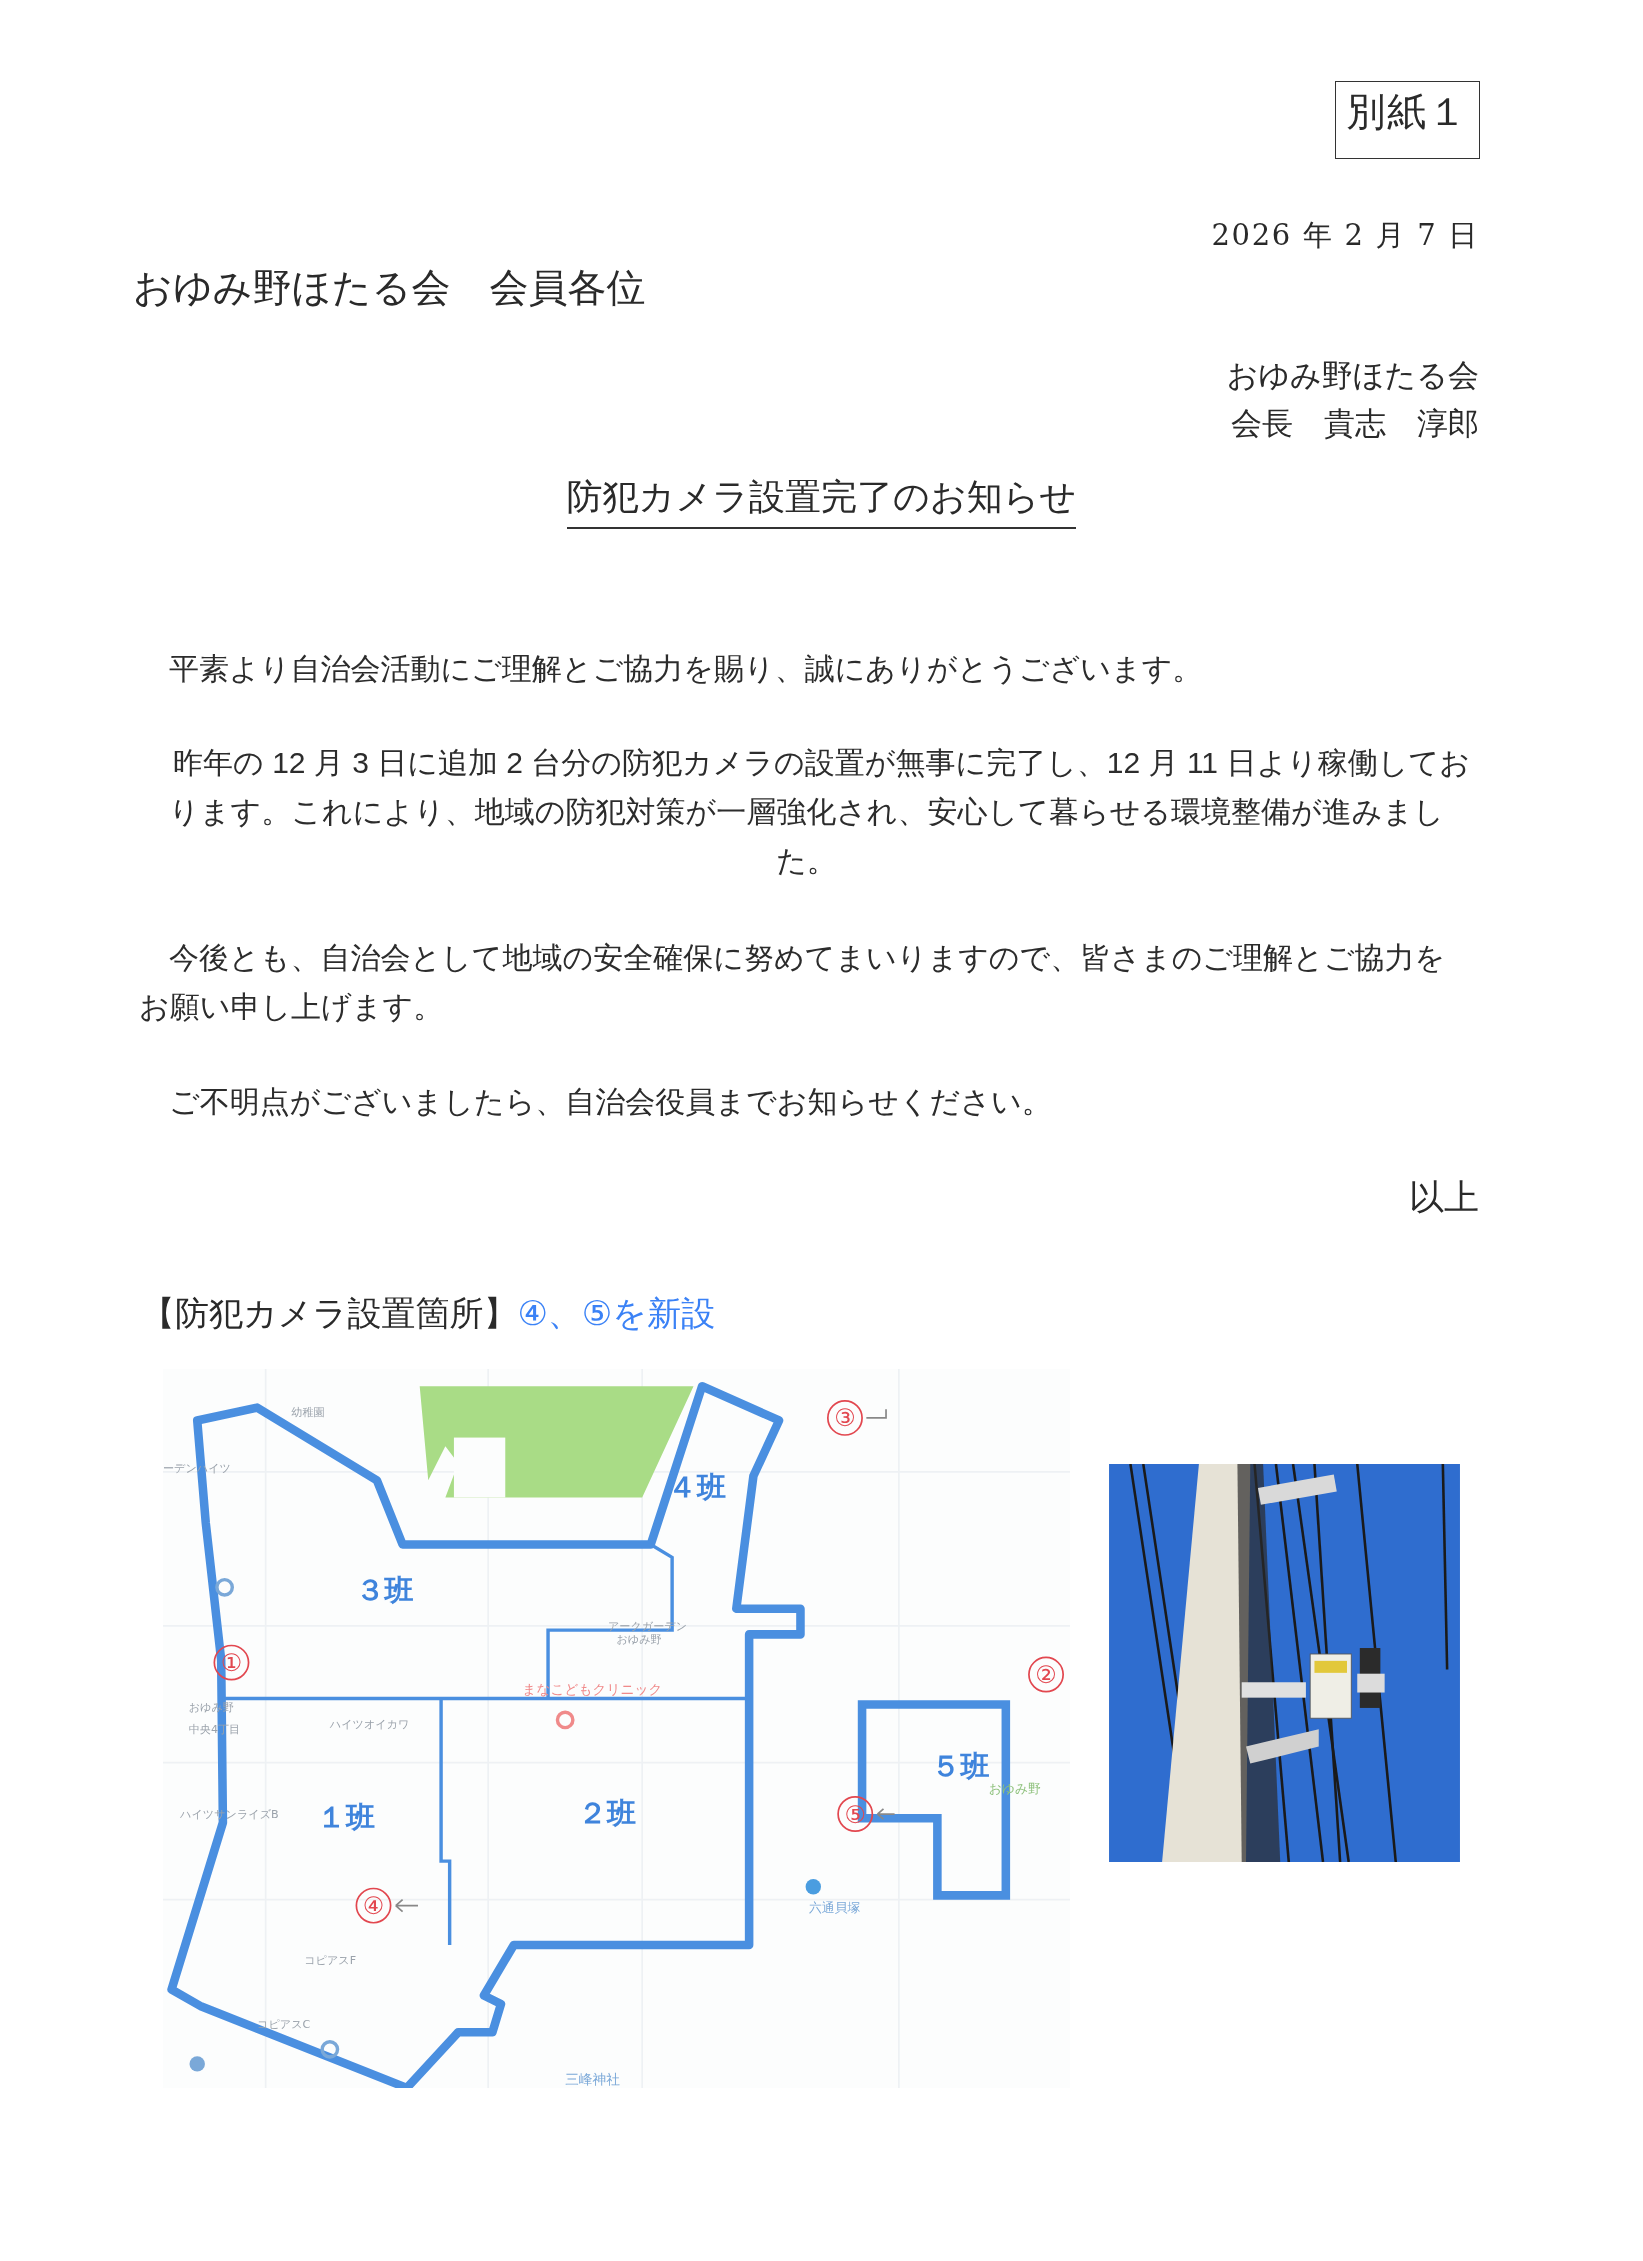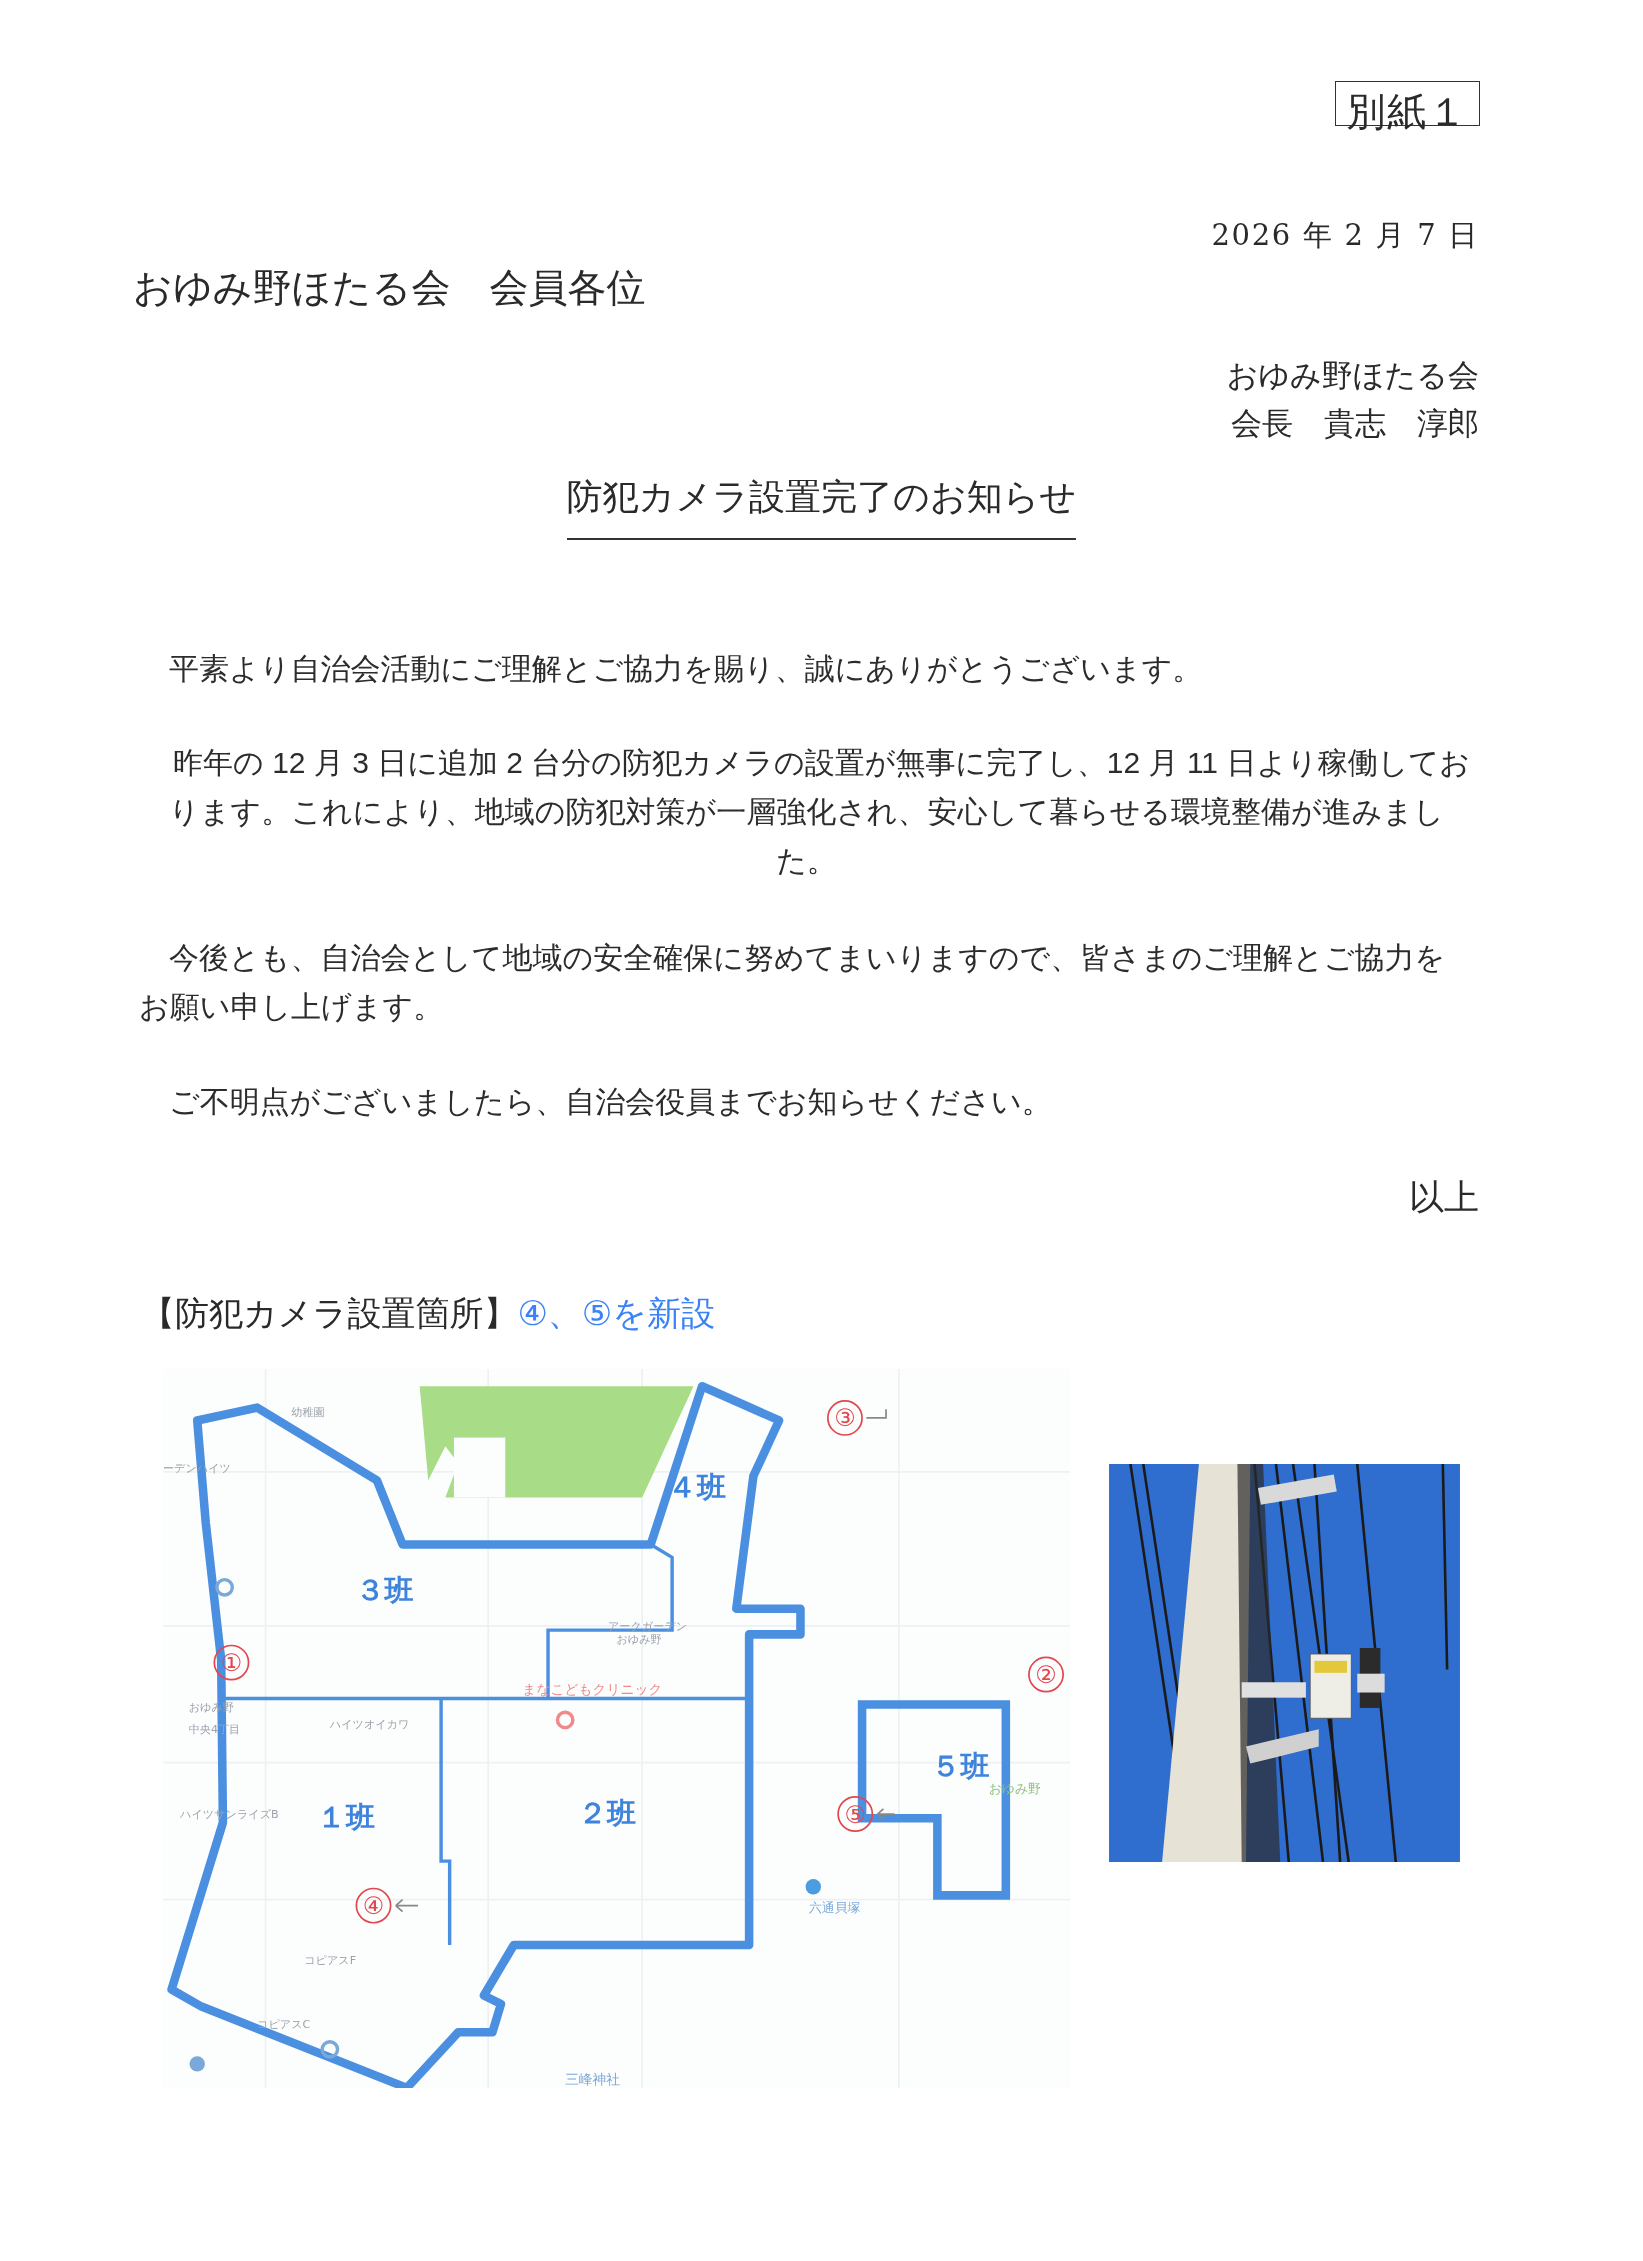--- a/index.html
+++ b/index.html
@@ -3,32 +3,32 @@
   <meta charset="utf-8">
   <style>
     html, body { margin: 0; padding: 0; background: #ffffff; }
     body {
       width: 1643px; height: 2261px; position: relative; overflow: hidden;
       font-family: "DejaVu Serif", "Liberation Serif", serif;
       color: #2a2a2a;
     }
     .abs { position: absolute; }
     .attachment-label {
-      left: 1335px; top: 81px; width: 145px; height: 45px;
+      left: 1335px; top: 81px; width: 145px; height: 78px;
       border: 1.7px solid #333; box-sizing: border-box;
       font-size: 39px; line-height: 60px; text-align: center; letter-spacing: 1.7px;
     }
     .date { right: 164px; top: 216px; font-size: 29px; letter-spacing: 1.7px; }
     .addressee { left: 133px; top: 261px; font-size: 39px; }
     .sender { right: 164px; top: 310px; font-size: 31px; text-align: right; line-height: 48px; margin-top: 41px; }
     .title {
       left: 0; width: 1643px; top: 473px; text-align: center;
       font-size: 36px; font-family: "DejaVu Sans", "Liberation Sans", sans-serif;
     }
-    .title span { border-bottom: 2.6px solid #333; padding-bottom: 21px; }
+    .title span { border-bottom: 2.6px solid #333; padding-bottom: 10px; }
     .body-text {
       left: 139px; width: 1335px; font-family: Liberation Sans, sans-serif;
       font-size: 30px; line-height: 49px; color: #2c2c2c;
     }
     .p1 { top: 644px; }
     .p2 { top: 738px; text-align: center; }
     .p3 { top: 933px; }
     .p4 { top: 1077px; }
     .indent { text-indent: 1em; display: block; }
     .closing { right: 164px; top: 1174px; font-size: 35px; }

